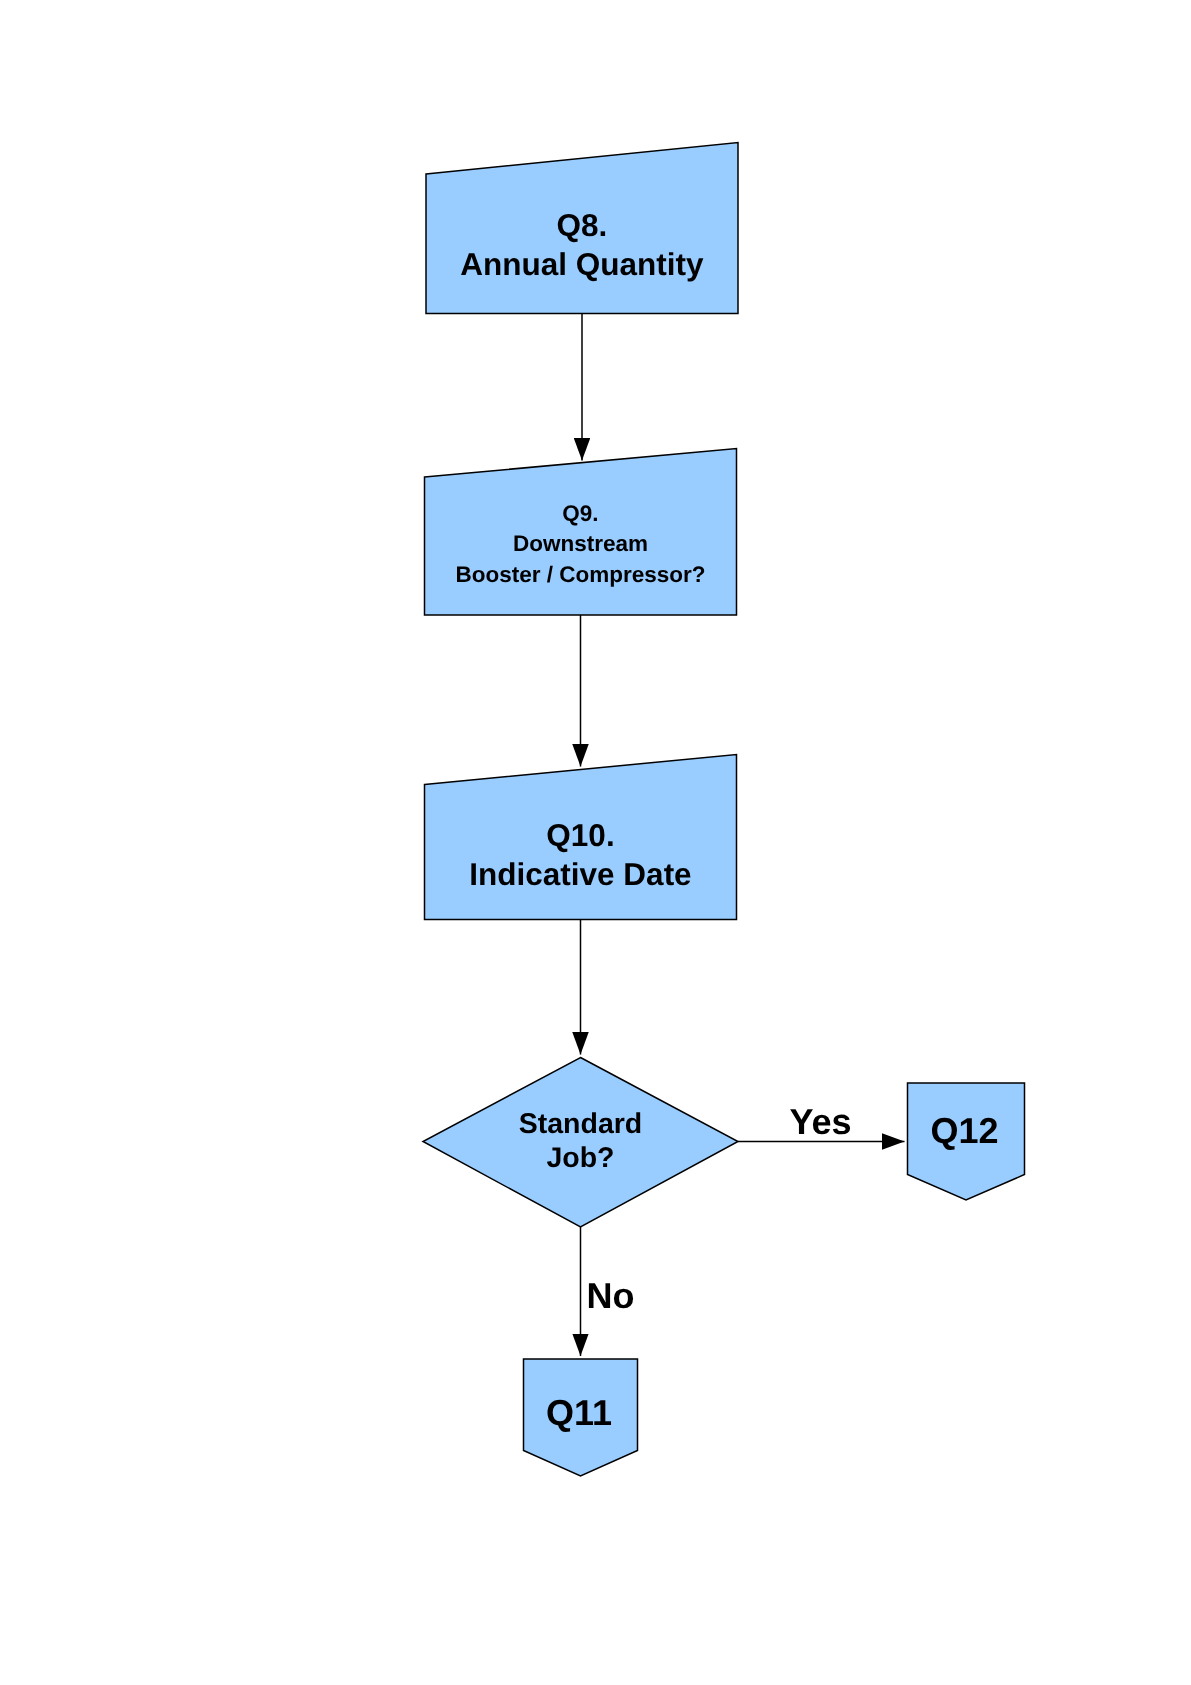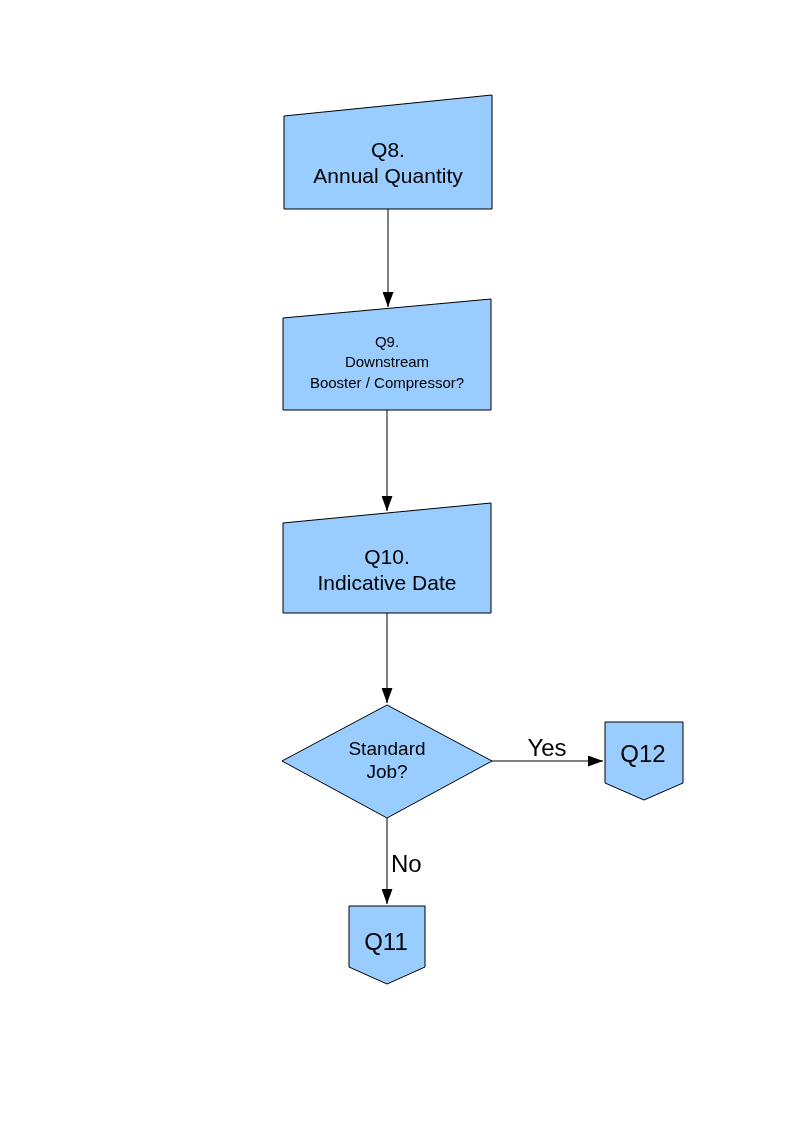--- a/index.html
+++ b/index.html
@@ -6,20 +6,21 @@
     margin: 0;
     padding: 0;
     background: #ffffff;
   }
   .page {
     position: relative;
     width: 794px;
     height: 1123px;
     background: #ffffff;
     overflow: hidden;
+    font-weight: bold;
   }
   svg {
     font-family: "Liberation Sans", sans-serif;
   }
   .node {
     stroke: #000000;
     stroke-width: 1;
   }
   .connector {
     stroke: #000000;

